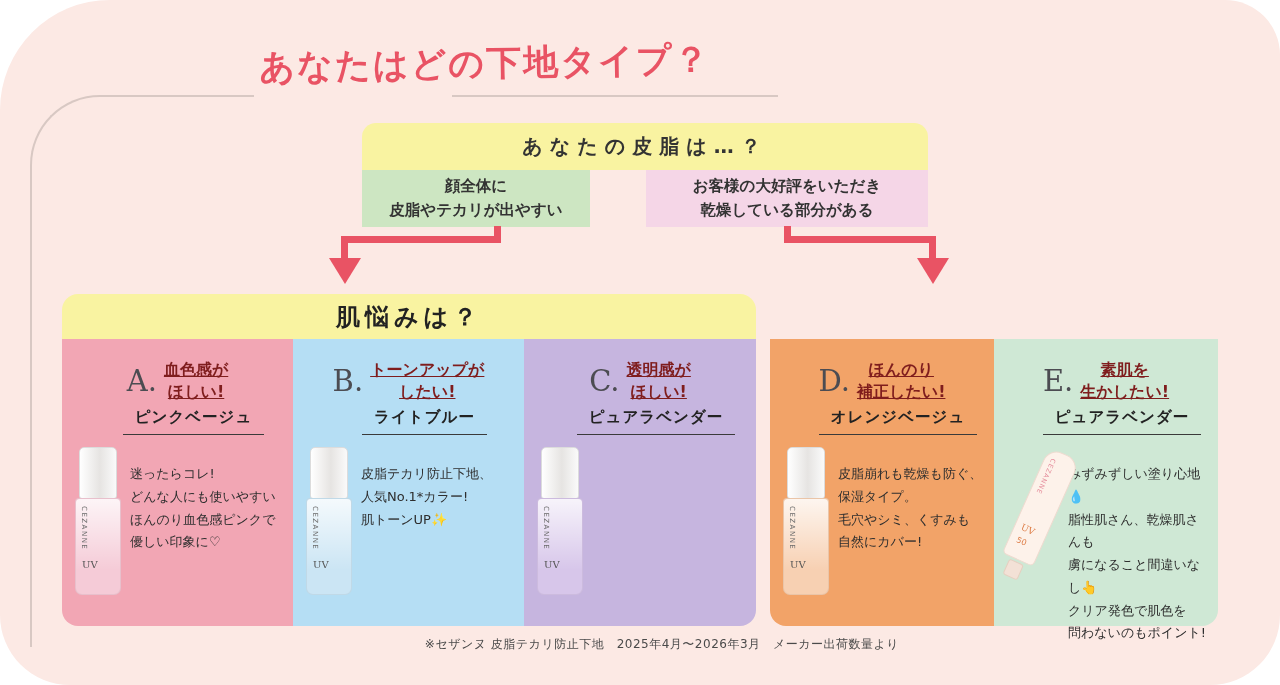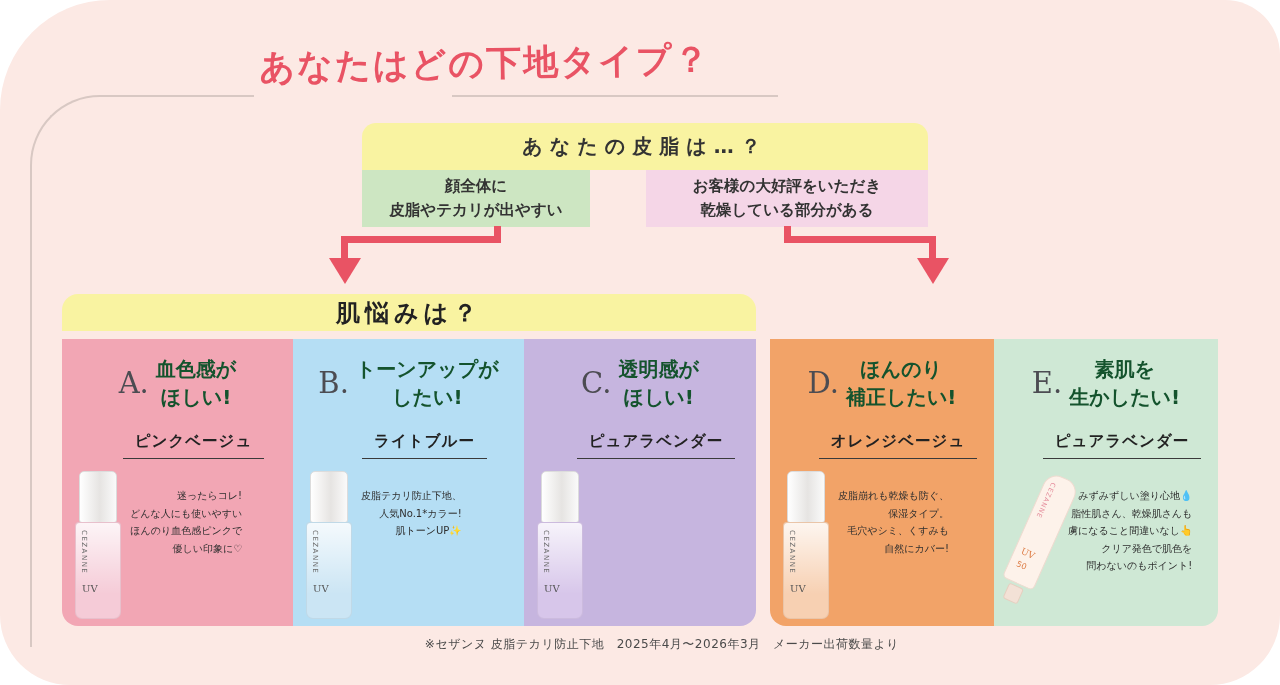--- a/index.html
+++ b/index.html
@@ -18,36 +18,36 @@
   .aseg{position:absolute;background:var(--accent_red,#e95364);}
   .ahead{position:absolute;width:0;height:0;border-left:16px solid transparent;border-right:16px solid transparent;border-top:26px solid var(--accent_red,#e95364);}
   .al-v1{left:494px;top:226px;width:7px;height:15px;}
   .al-h{left:341px;top:236px;width:160px;height:7px;}
   .al-v2{left:341px;top:241px;width:7px;height:19px;}
   .al-head{left:329px;top:258px;}
   .ar-v1{left:784px;top:226px;width:7px;height:15px;}
   .ar-h{left:784px;top:236px;width:152px;height:7px;}
   .ar-v2{left:929px;top:241px;width:7px;height:19px;}
   .ar-head{left:917px;top:258px;}
-  .group-header{position:absolute;top:294px;height:37px;background:var(--yellow,#f9f3a1);border-radius:16px 16px 0 0;display:flex;align-items:center;justify-content:center;font-size:24px;font-weight:bold;letter-spacing:5px;color:#222;}
+  .group-header{position:absolute;top:294px;height:45px;background:var(--yellow,#f9f3a1);border-radius:16px 16px 0 0;display:flex;align-items:center;justify-content:center;font-size:24px;font-weight:bold;letter-spacing:5px;color:#222;}
   .gh-left{left:62px;width:694px;}
   .gh-right{left:770px;width:448px;}
   .col{position:absolute;top:339px;height:287px;}
   .col-a{left:62px;width:231px;border-radius:0 0 0 16px;}
   .col-b{left:293px;width:231px;}
   .col-c{left:524px;width:232px;border-radius:0 0 16px 0;}
   .col-d{left:770px;width:224px;border-radius:0 0 0 16px;}
   .col-e{left:994px;width:224px;border-radius:0 0 16px 0;}
   .col-head{display:flex;align-items:center;justify-content:center;gap:7px;margin-top:16px;min-height:52px;}
   .letter{font-family:"DejaVu Serif","Liberation Serif",serif;font-size:29px;color:#4c4c52;}
-  .headline{font-size:20px;font-weight:bold;text-align:center;line-height:1.4;color:#14532d;}
-  .cn-wrap{text-align:center;margin-top:20px;padding-left:32px;}
+  .headline{font-size:16px;font-weight:bold;text-align:center;line-height:1.4;color:#7f1d1d;text-decoration:underline;}
+  .cn-wrap{text-align:center;padding-left:32px;}
   .color-name{display:inline-block;font-size:15.5px;font-weight:bold;color:#222;border-bottom:1.6px solid #3a3a3a;padding:0 12px 6px;letter-spacing:1px;}
   .col-body{display:flex;margin-top:10px;padding:0 6px 0 8px;gap:4px;}
-  .desc{font-size:10px;line-height:1.75;color:#2e2e2e;margin-top:18px;text-align:right;}
+  .desc{font-size:13px;line-height:1.75;color:#2e2e2e;margin-top:18px;}
   .bottle{width:56px;height:152px;flex-shrink:0;position:relative;margin-top:2px;}
   .cap{width:38px;height:52px;margin:0 auto;background:linear-gradient(90deg,#ffffff,#e6e4e2 55%,#fafafa);border:1px solid #dcdcdc;border-radius:5px 5px 3px 3px;}
   .bbody{width:46px;height:97px;margin:-1px auto 0;border-radius:4px 4px 7px 7px;position:relative;border:1px solid rgba(0,0,0,0.05);}
   .bbody::after{content:"";position:absolute;inset:0;border-radius:inherit;background:linear-gradient(180deg,rgba(255,255,255,.8),rgba(255,255,255,0) 75%);}
   .bbrand{position:absolute;left:4px;top:7px;writing-mode:vertical-rl;font-size:7px;letter-spacing:1.5px;color:#6a6a6a;z-index:1;}
   .buv{position:absolute;left:6px;bottom:24px;font-size:10px;color:#555;font-family:"DejaVu Serif","Liberation Serif",serif;z-index:1;}
   .tube{width:62px;height:152px;flex-shrink:0;position:relative;}
   .tube-rot{position:absolute;left:12px;top:2px;width:36px;height:146px;transform:rotate(24deg);transform-origin:50% 55%;}
   .tube-body{width:34px;height:116px;margin:0 auto;background:#fdf2ea;border:1px solid #eedbd0;border-radius:14px 14px 5px 5px;position:relative;}
   .tube-capx{width:16px;height:17px;margin:2px auto 0;background:#f3e1d6;border:1px solid #e6cfc0;border-radius:3px;}

